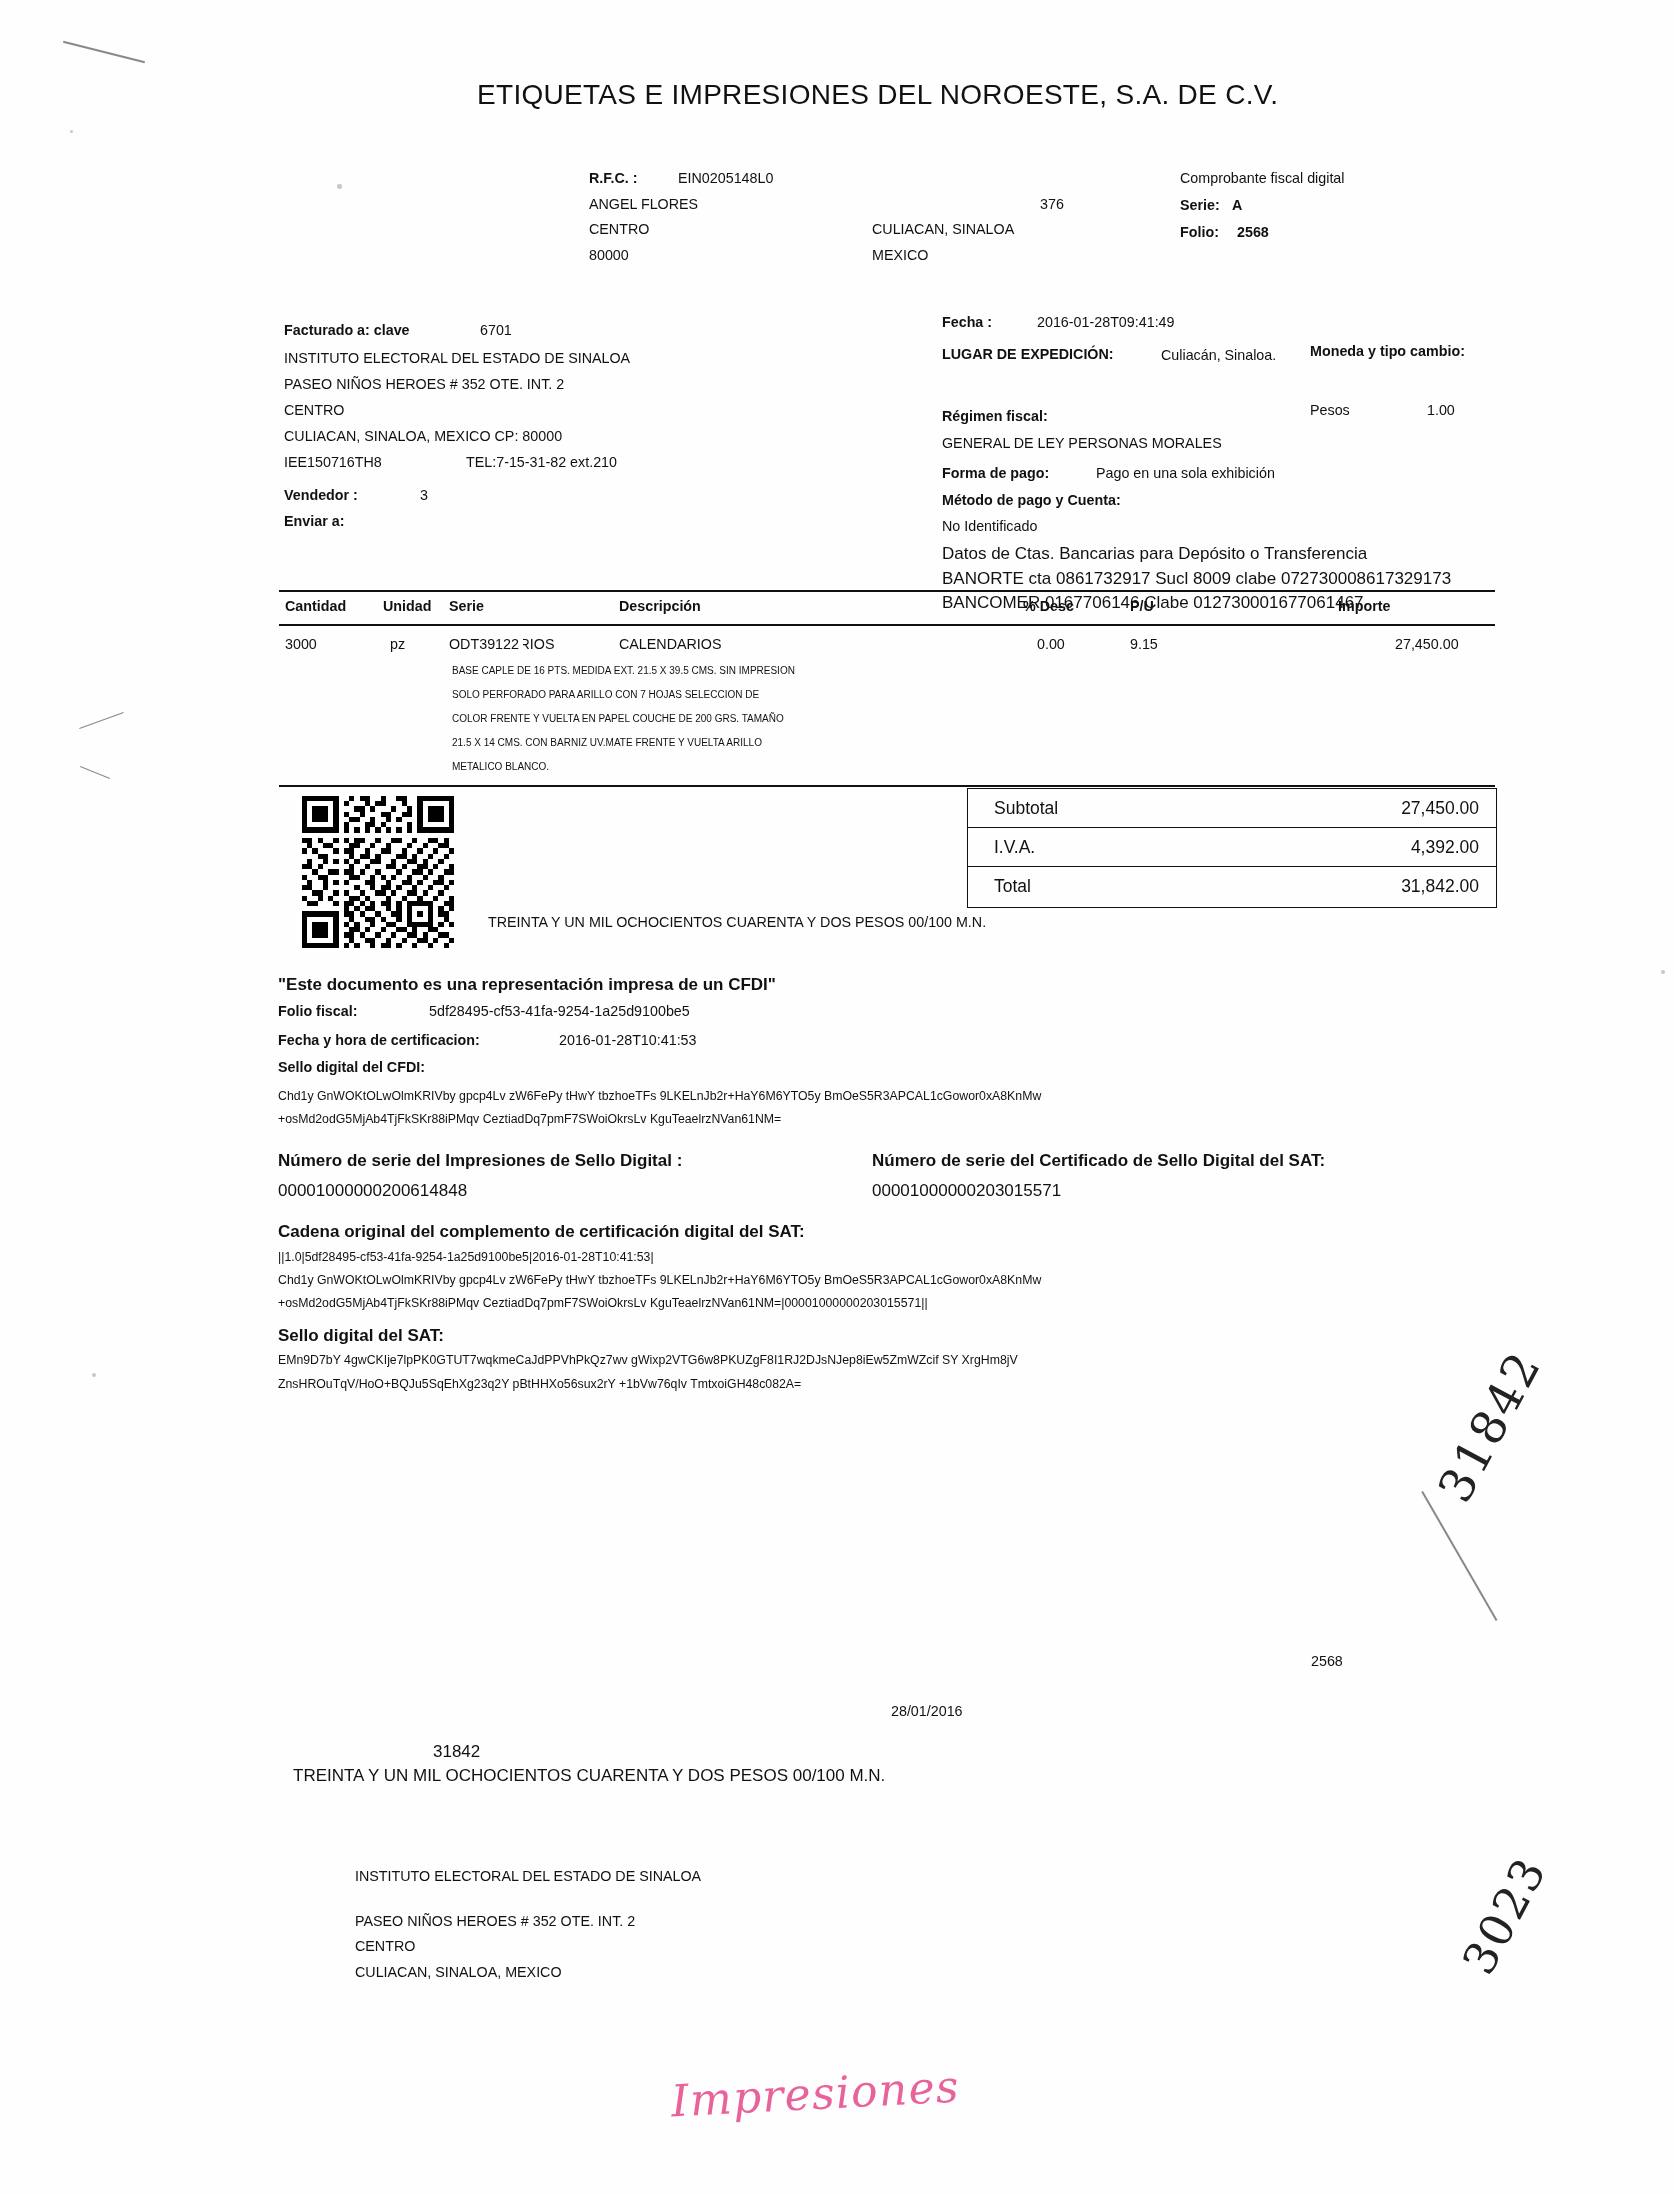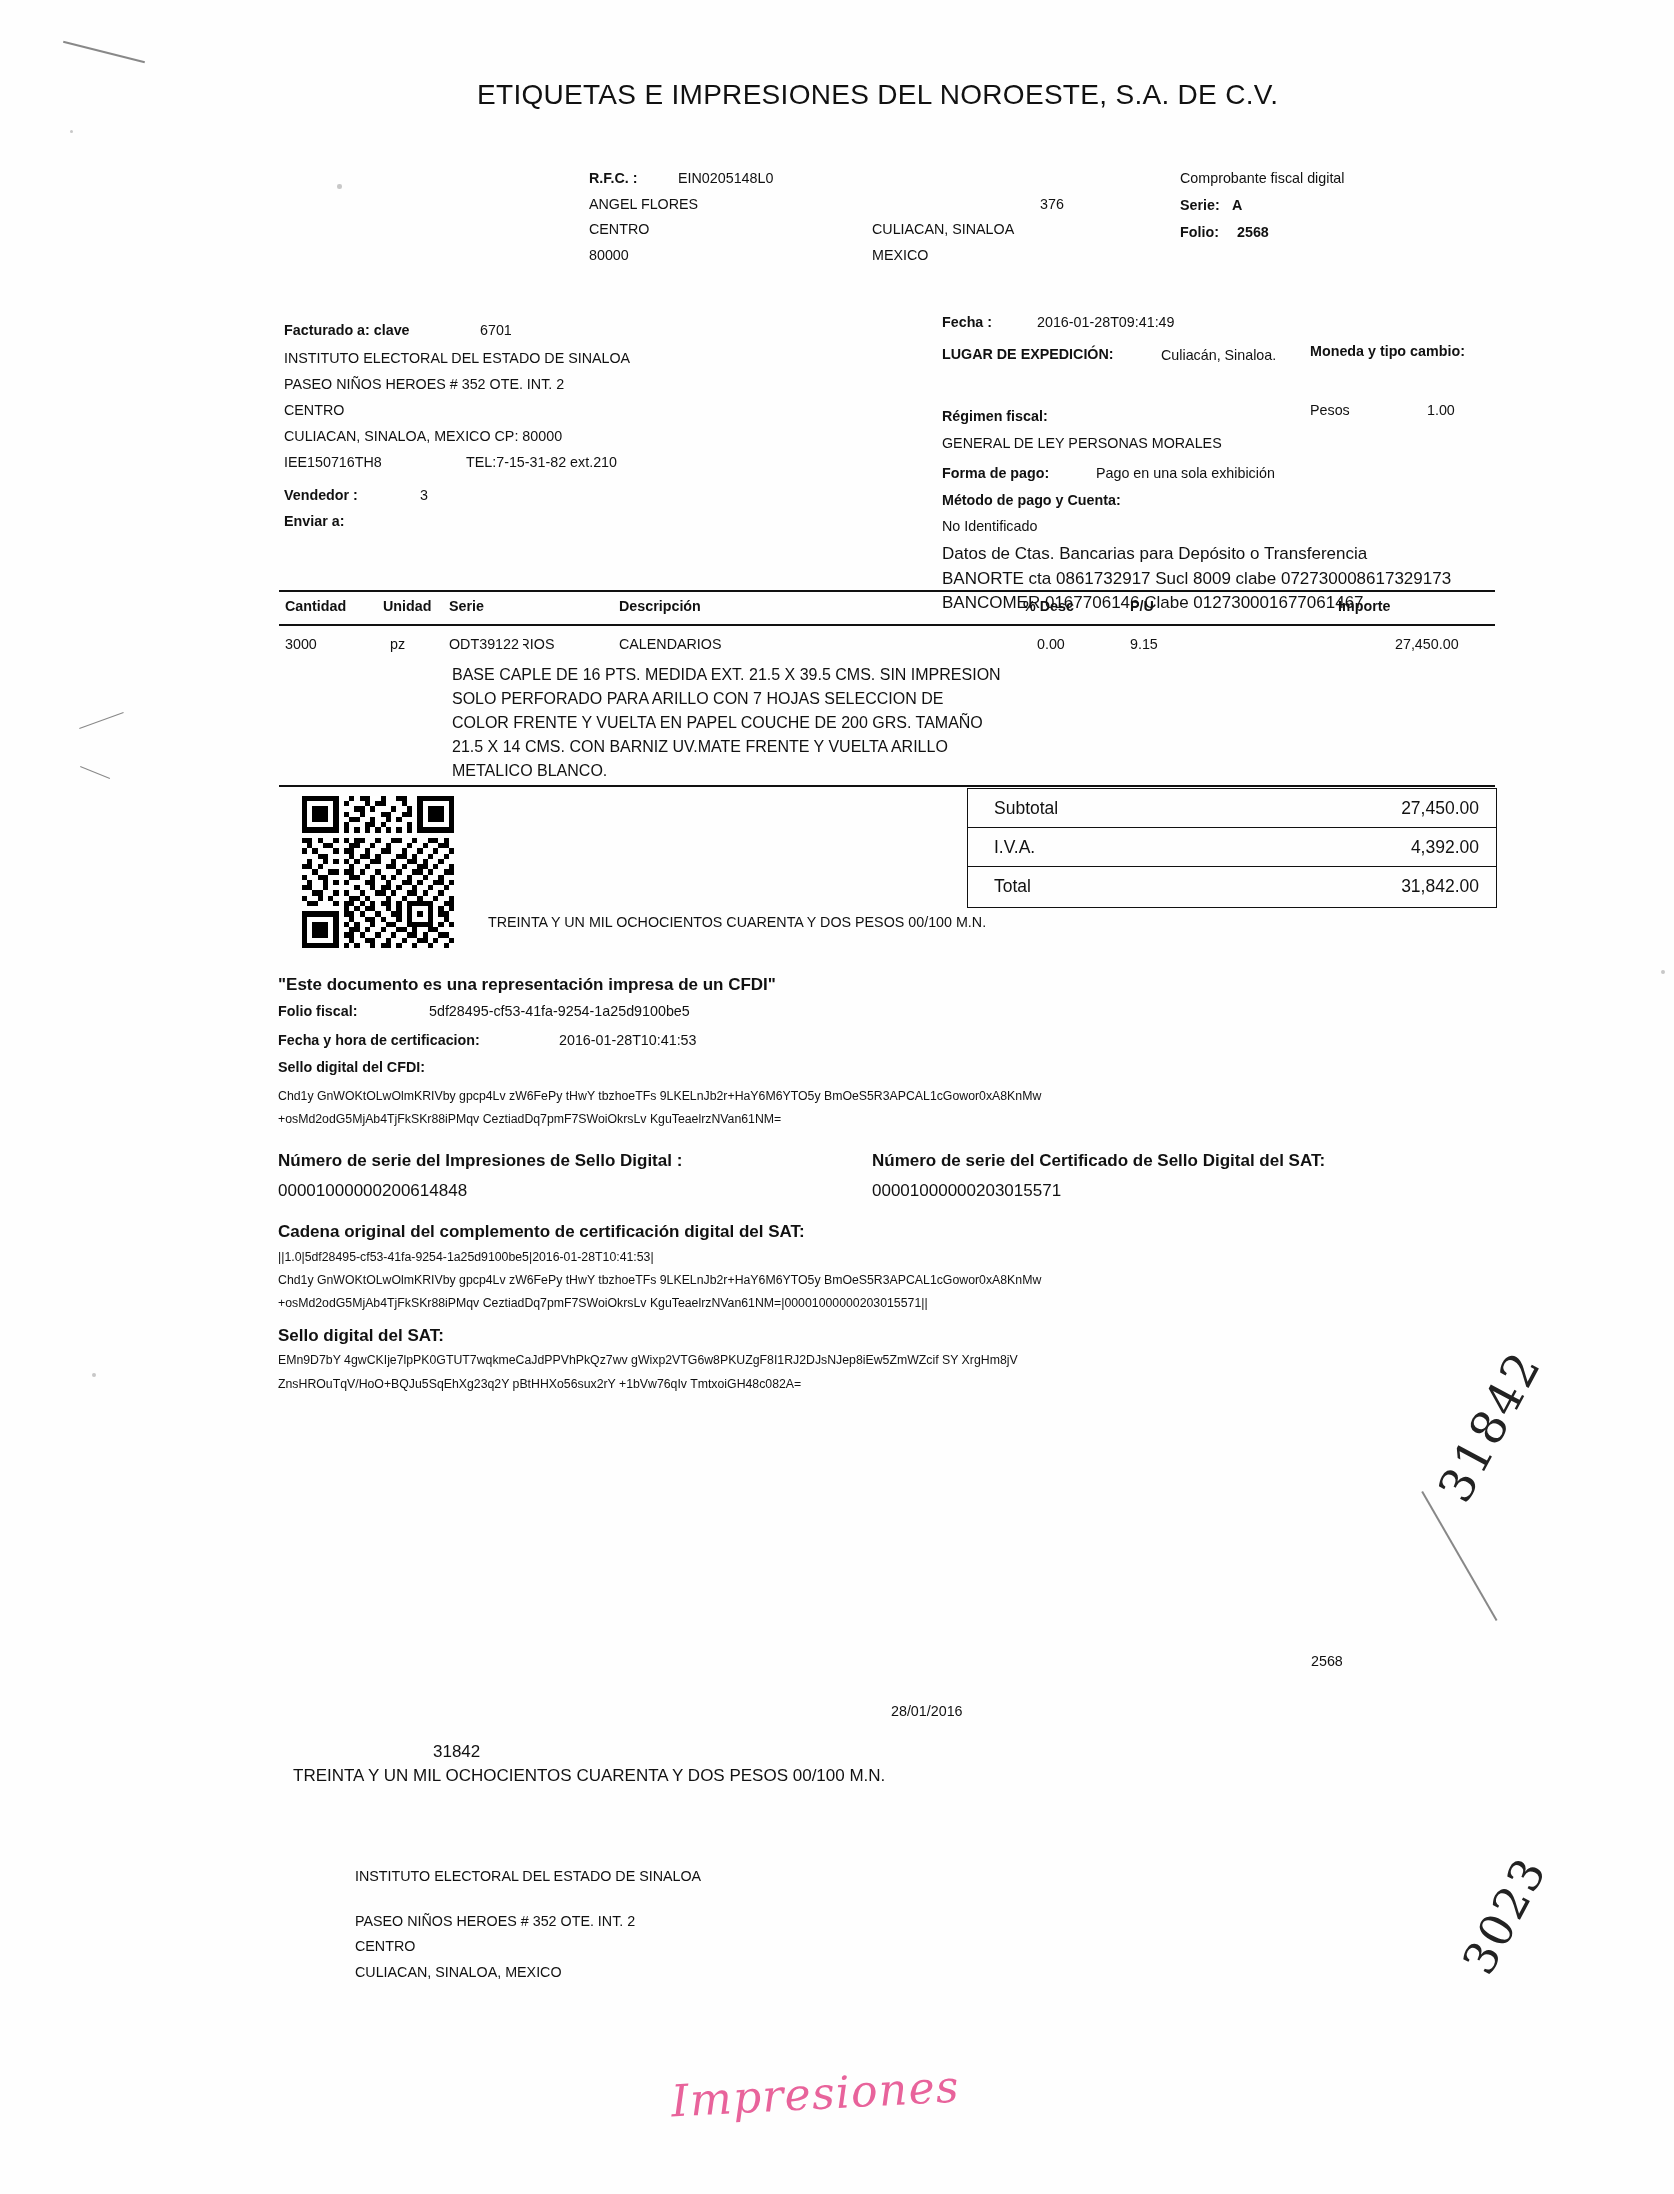--- a/index.html
+++ b/index.html
@@ -26,21 +26,21 @@
     white-space: nowrap;
   }
   .t { font-size: 14.3px; line-height: 1.38; white-space: nowrap; }
   .t-sm { font-size: 17px; line-height: 1.38; white-space: nowrap; }
   .b { font-weight: bold; }
   .mono-ish { font-size: 12.3px; line-height: 1.5; white-space: nowrap; text-align: right; }
 
   
   .rule { background: #111; }
 
-  .desc-line { font-size: 16px; line-height: 1.5; white-space: nowrap; }
+  .desc-line { font-size: 10px; line-height: 1.5; white-space: nowrap; }
 
   
   .totals-box {
     border: 1.3px solid #111;
   }
   .totals-row {
     display: flex;
     justify-content: space-between;
     align-items: center;
     padding: 0 17px 0 26px;

